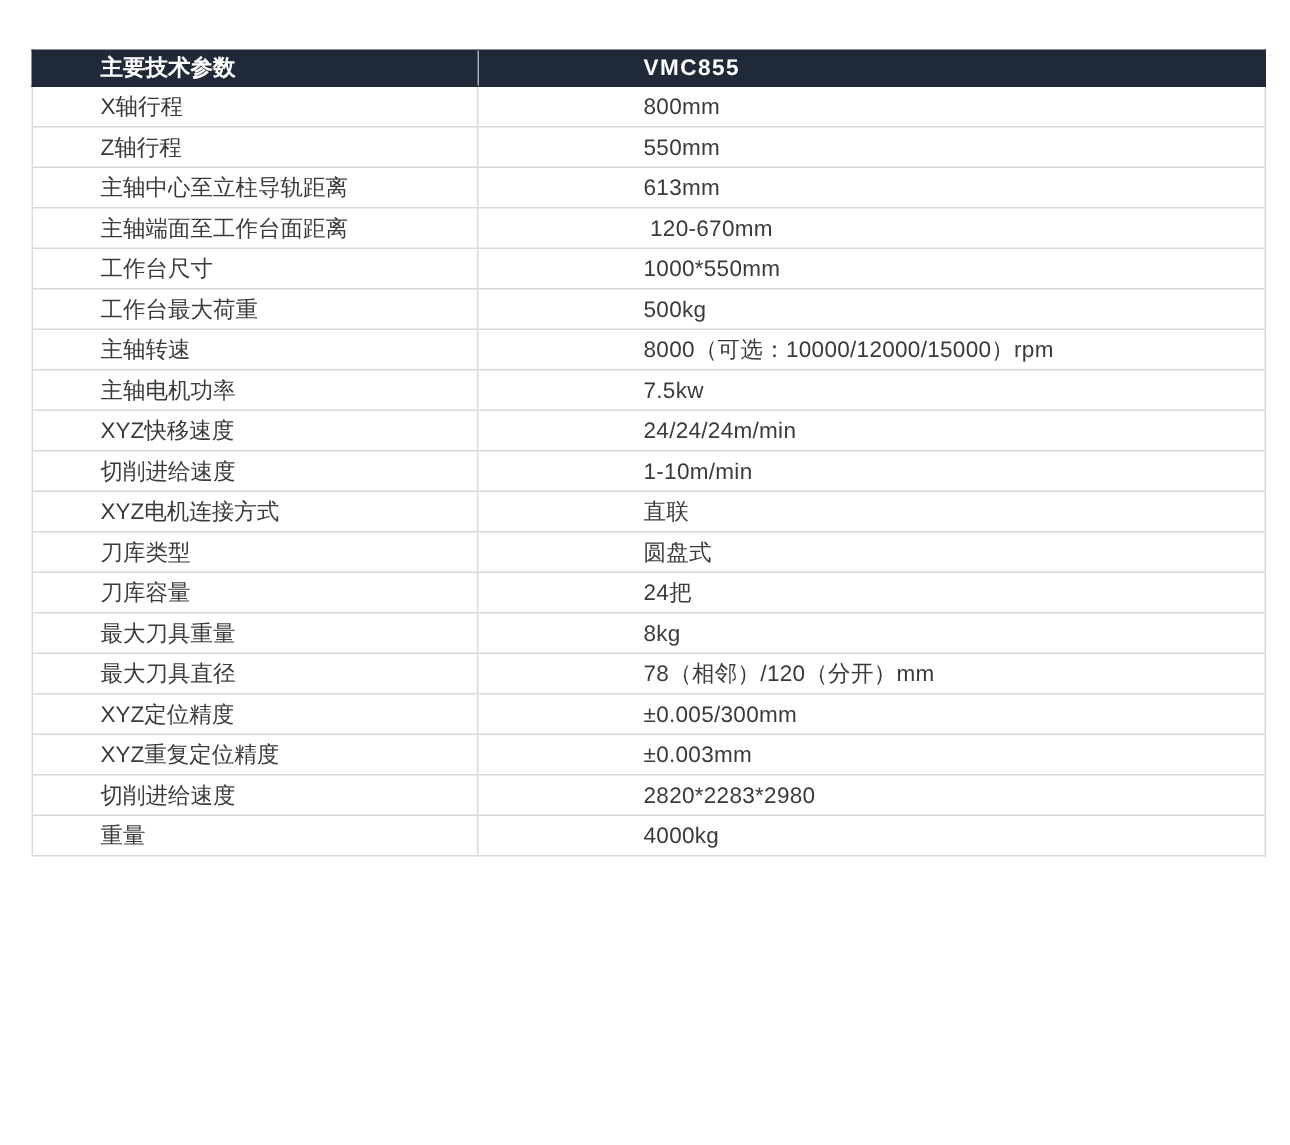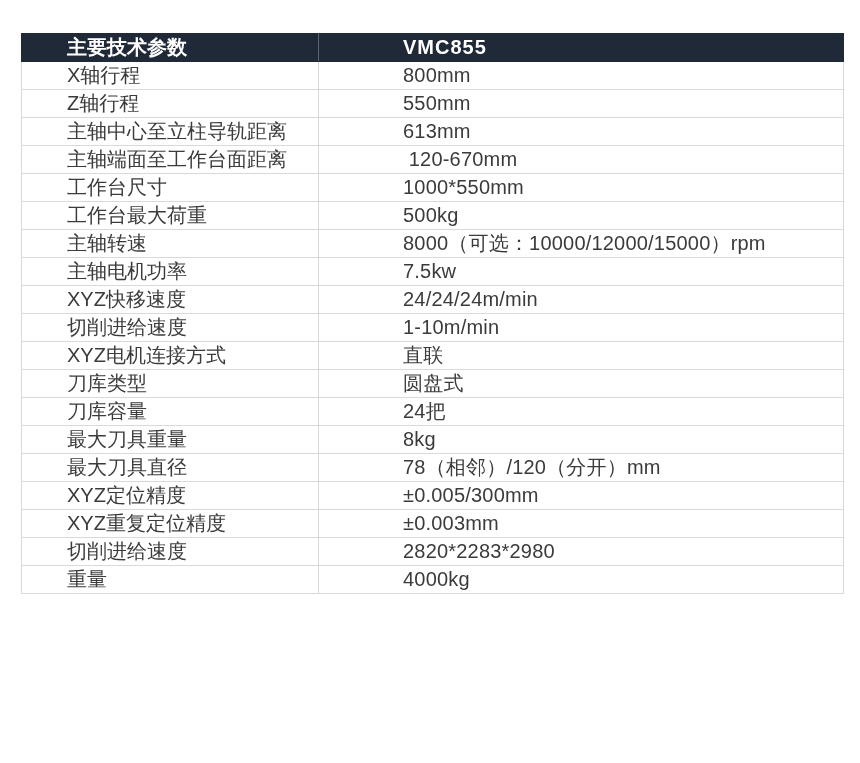--- a/index.html
+++ b/index.html
@@ -13,21 +13,21 @@
     position: relative;
     font-family: "Liberation Sans", "DejaVu Sans", sans-serif;
   }
   .spec-table {
     position: absolute;
     left: 21px;
     top: 33px;
     width: 822px;
     border-collapse: collapse;
     table-layout: fixed;
-    font-size: 20px;
+    font-size: 15px;
     color: var(--body-text, #3b3b3b);
   }
   .col-param { width: 297px; }
   .col-value { width: 525px; }
   thead tr { height: 24px; }
   tbody tr { height: 27px; }
   th, td {
     border: 1px solid var(--border, #d9d9d9);
     padding: 0;
     vertical-align: middle;
@@ -36,21 +36,21 @@
     text-align: left;
   }
   th {
     background: var(--header-bg, #1f2937);
     color: var(--header-text, #ffffff);
     font-weight: 700;
     border-color: var(--header-bg, #1f2937);
   }
   th.param { border-right-color: #5c6572; }
   th.param, td.param { padding-left: 45px; }
-  th.value, td.value { padding-left: 84px; }
+  th.value, td.value { padding-left: 110px; }
   th.value { letter-spacing: 1px; }
   td.value { letter-spacing: 0.2px; }
   td { font-weight: 400; }
 </style>
 </head>
 <body style="background: rgb(255, 255, 255);">
 
 <div class="page">
   <table class="spec-table">
     <colgroup>

